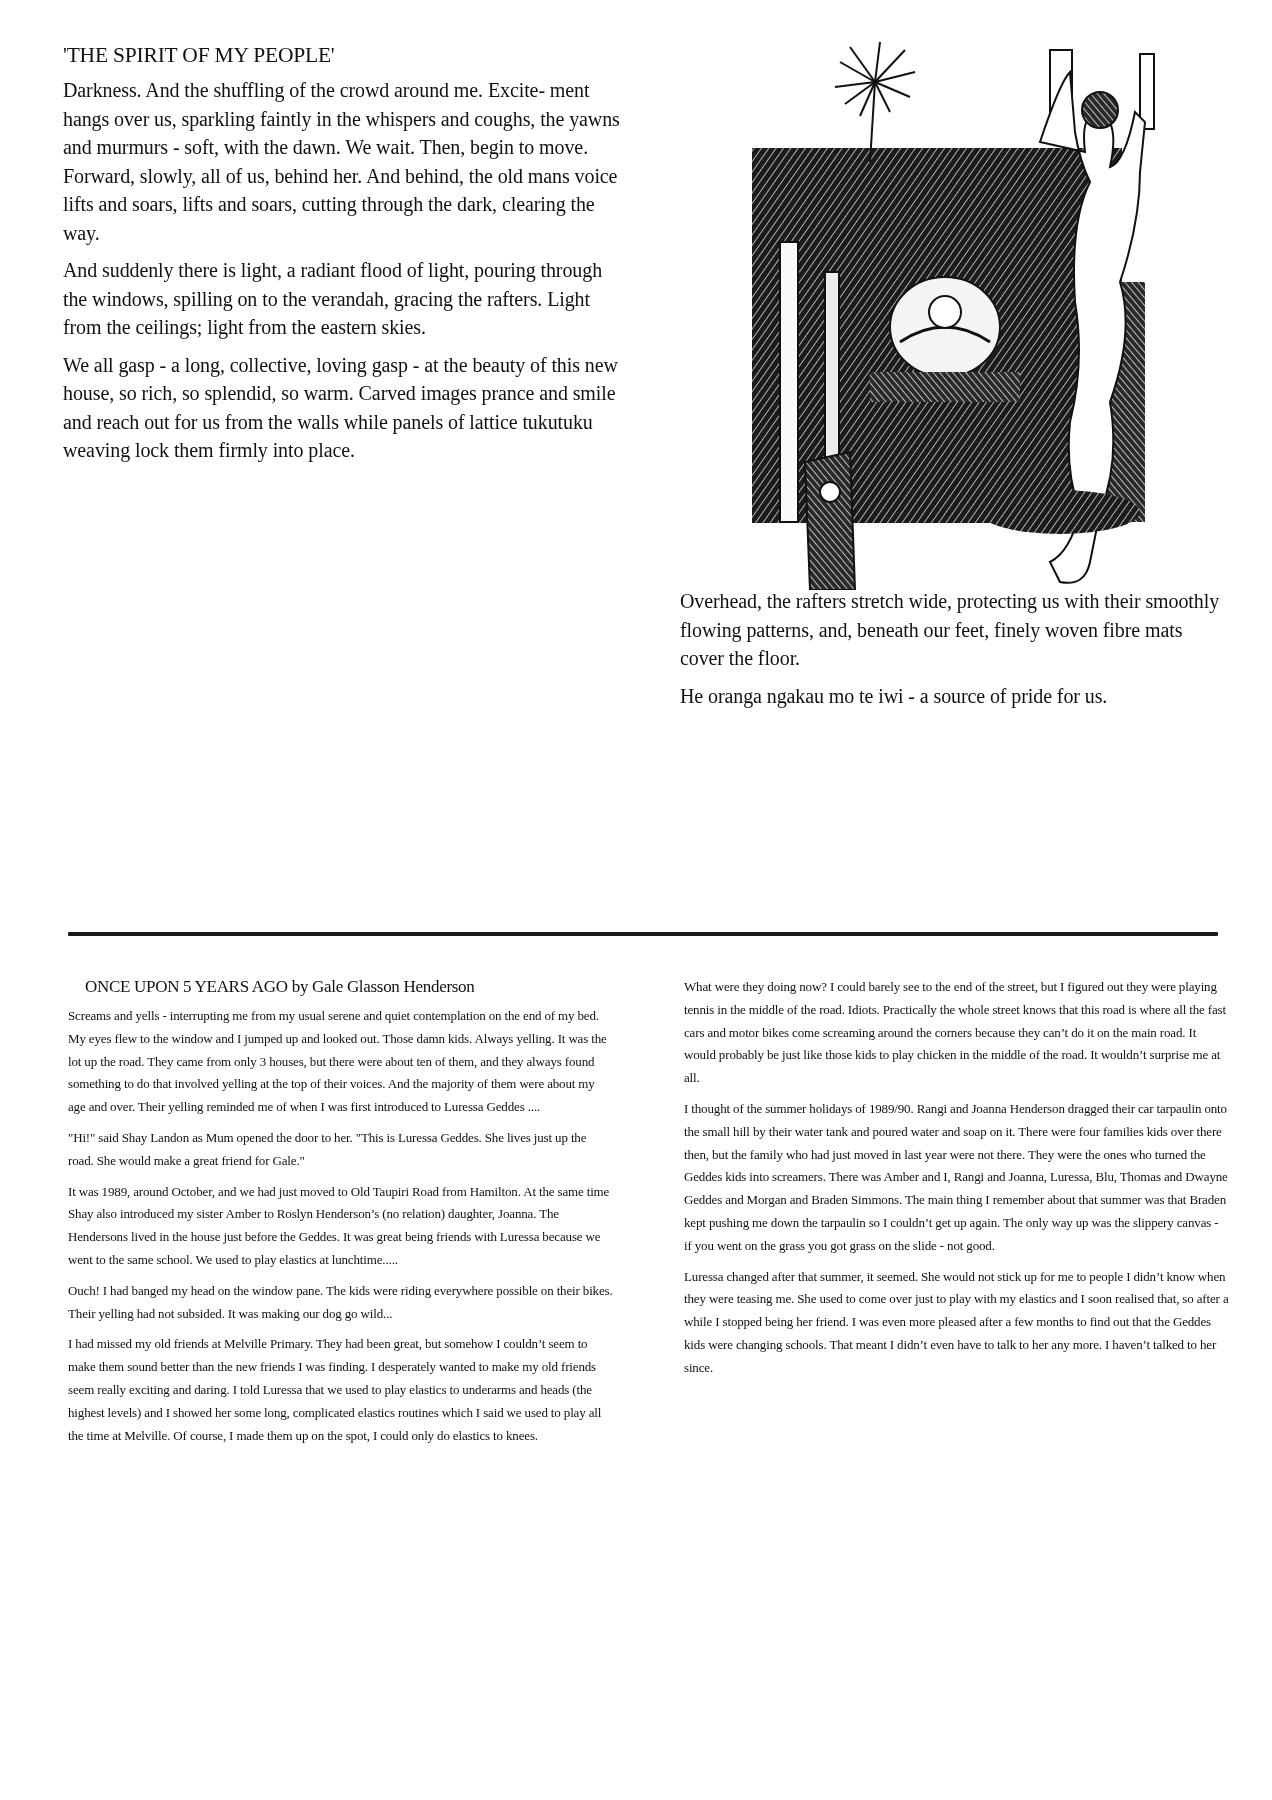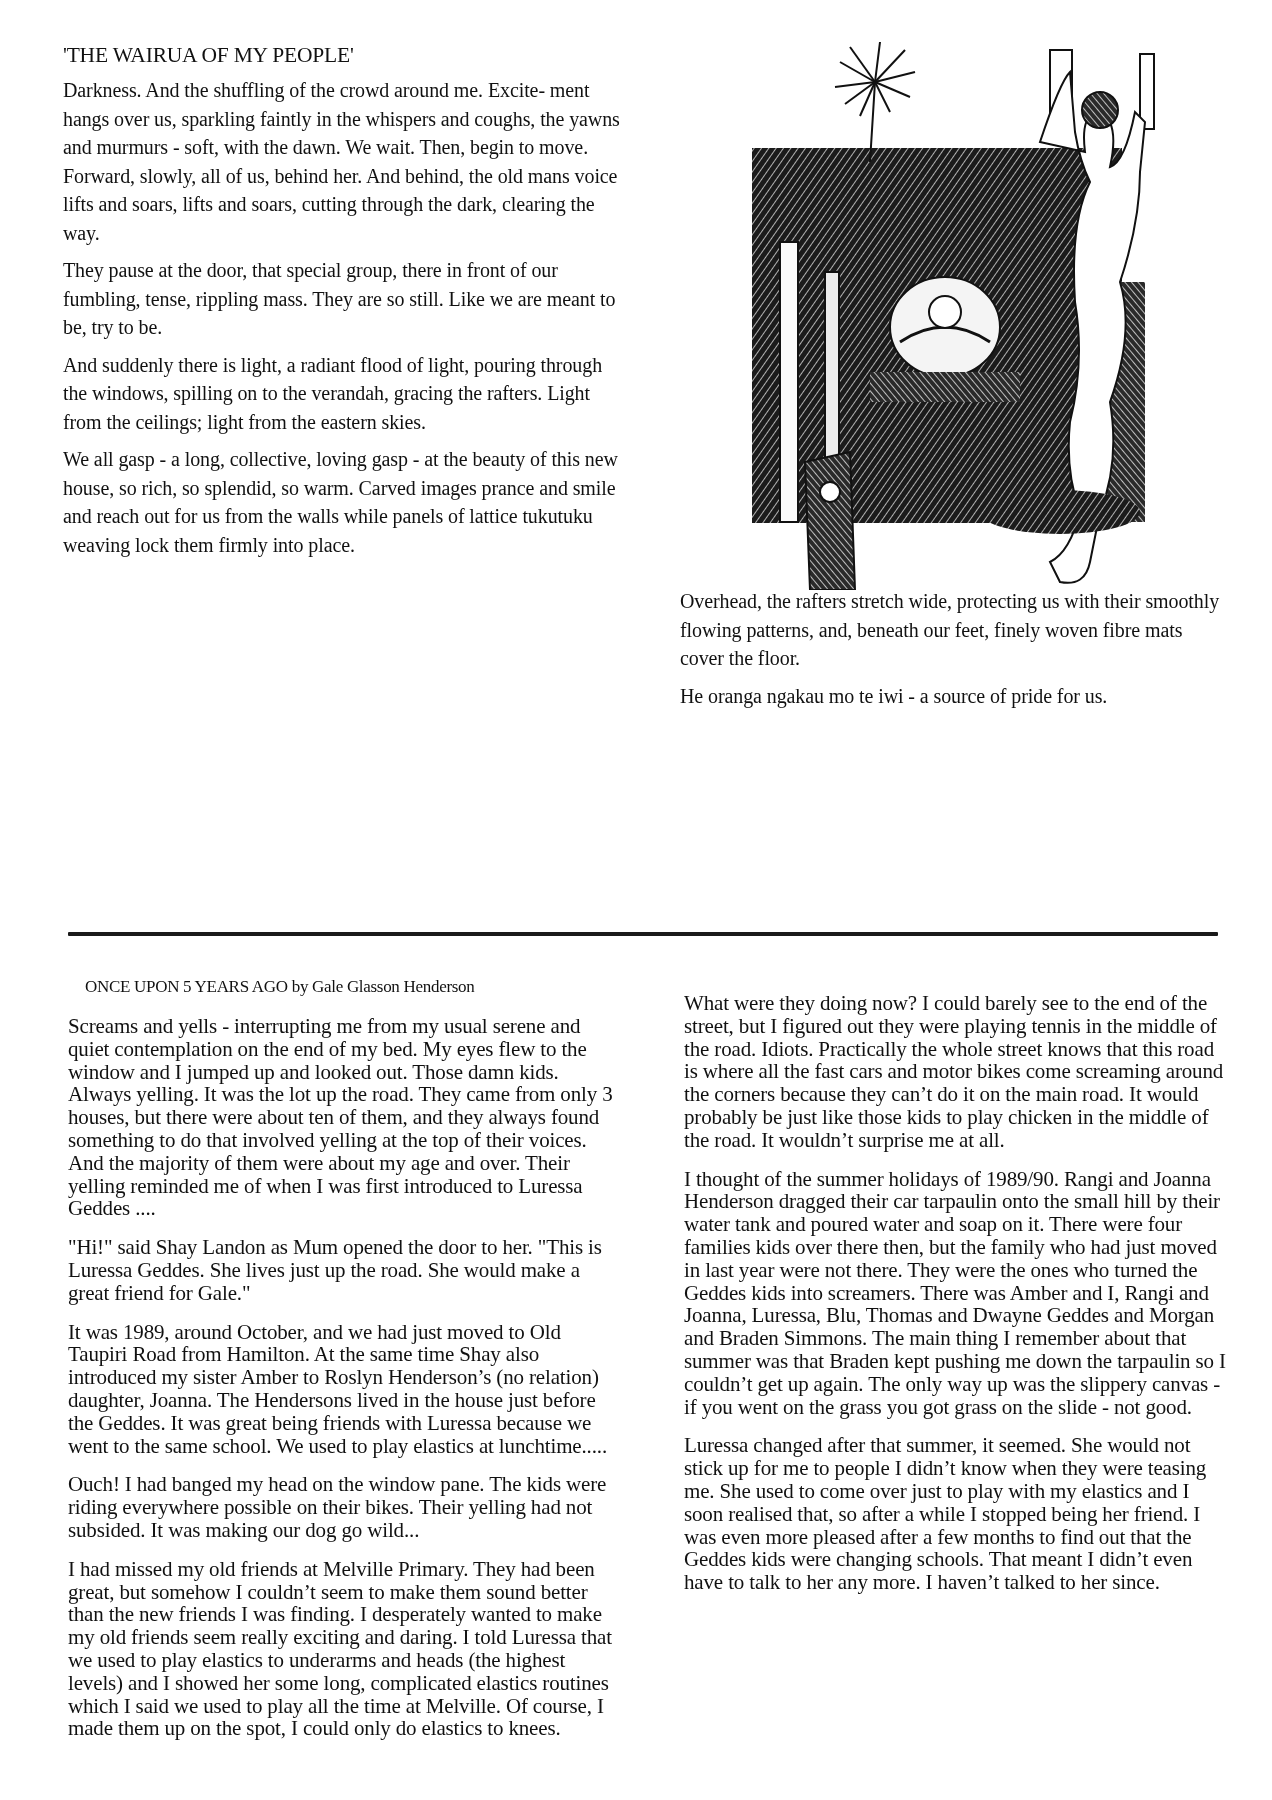--- a/index.html
+++ b/index.html
@@ -12,29 +12,28 @@
   .p-top { font-size: 20px; line-height: 28.5px; margin: 0 0 9px 0; letter-spacing: -0.1px; }
   #top-left .p-top:first-of-type { margin-top: 6px; }
   #illustration { position: absolute; left: 740px; top: 42px; width: 420px; height: 548px; }
   #top-right { left: 680px; top: 587px; width: 550px; }
   
   #divider { position: absolute; left: 68px; top: 932px; width: 1150px; height: 4px; background: #1a1a1a; border-radius: 1px; }
   
   #bottom-left { left: 68px; top: 975px; width: 545px; }
   #bottom-right { left: 684px; top: 976px; width: 545px; }
   .h-bot { font-size: 17px; line-height: 24px; margin: 0 0 6px 17px; letter-spacing: -0.3px; }
-  .p-bot { font-size: 21px; line-height: 22.8px; margin: 16px 0 8px 0; letter-spacing: -0.15px; }
+  .p-bot { font-size: 13px; line-height: 22.8px; margin: 0 0 8px 0; letter-spacing: -0.15px; }
 </style>
 </head>
 <body>
 
 <div class="col serif" id="top-left">
-  <h2 class="h-top" style="font-weight:normal;">'THE WAIRUA OF MY PEOPLE'</h2>
+  <h2 class="h-top" style="font-weight:normal;">'THE SPIRIT OF MY PEOPLE'</h2>
   <p class="p-top">Darkness.  And the shuffling of the crowd around me.  Excite- ment hangs over us, sparkling faintly in the whispers and coughs, the yawns and murmurs  -  soft, with the dawn.  We wait.  Then, begin to move.  Forward, slowly, all of us, behind her.  And behind, the old mans voice lifts and soars, lifts and soars, cutting through the dark, clearing the way.</p>
-  <p class="p-top">They pause at the door, that special group, there in front of our fumbling, tense, rippling mass.  They are so still.  Like we are meant to be, try to be.</p>
   <p class="p-top">And suddenly there is light, a radiant flood of light, pouring through the windows, spilling on to the verandah, gracing the rafters.  Light from the ceilings;  light from the eastern skies.</p>
   <p class="p-top">We all gasp  -  a long, collective, loving gasp  -  at the beauty of this new house, so rich, so splendid, so warm.  Carved images prance and smile and reach out for us from the walls while panels of lattice tukutuku weaving lock them firmly into place.</p>
 </div>
 
 <div id="illustration" aria-label="Pen and ink drawing of a woman viewed from behind reaching up between carved posts, with cabbage trees, a carved face and landscape in a dark rectangular panel">
   <svg width="420" height="548" viewBox="0 0 420 548" xmlns="http://www.w3.org/2000/svg">
     <defs>
       <pattern id="hatch" width="6" height="6" patternUnits="userSpaceOnUse" patternTransform="rotate(35)">
         <rect width="6" height="6" fill="#1b1b1b"></rect>
         <line x1="0" y1="0" x2="0" y2="6" stroke="#f2f2f2" stroke-width="1.4"></line>

